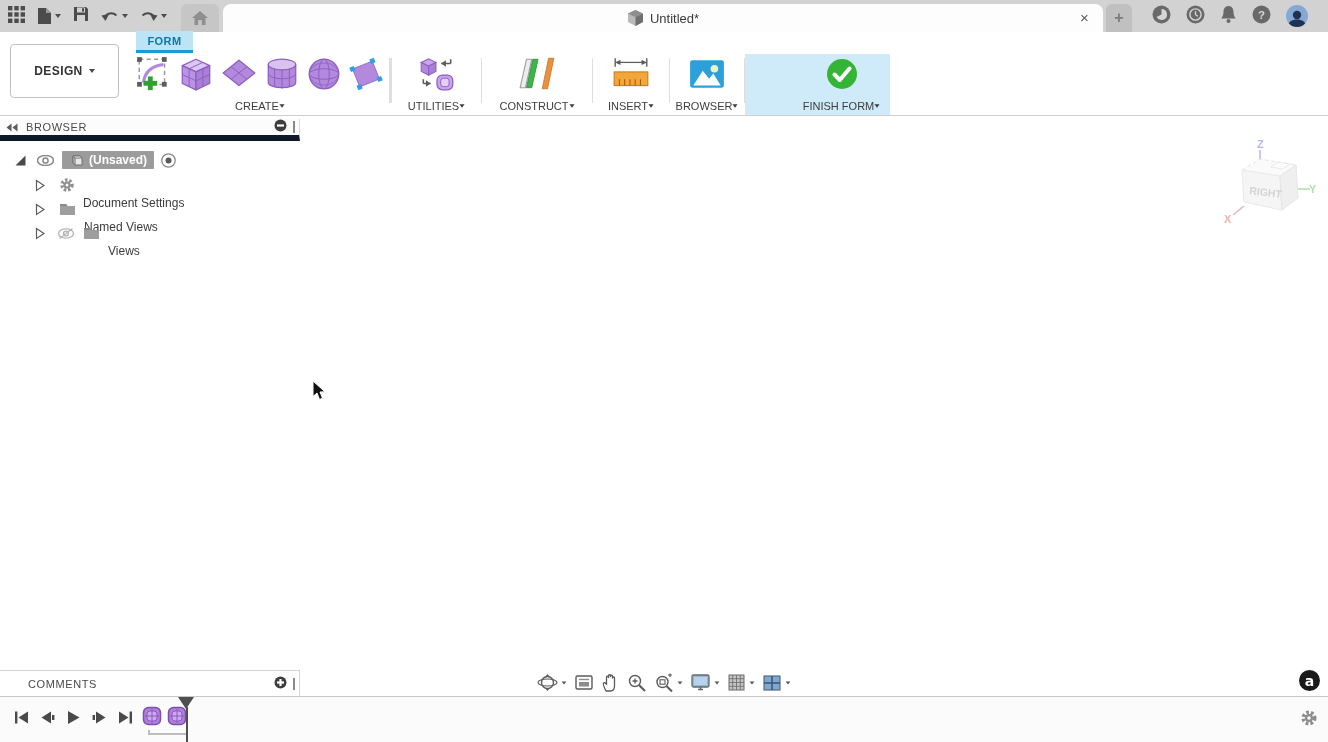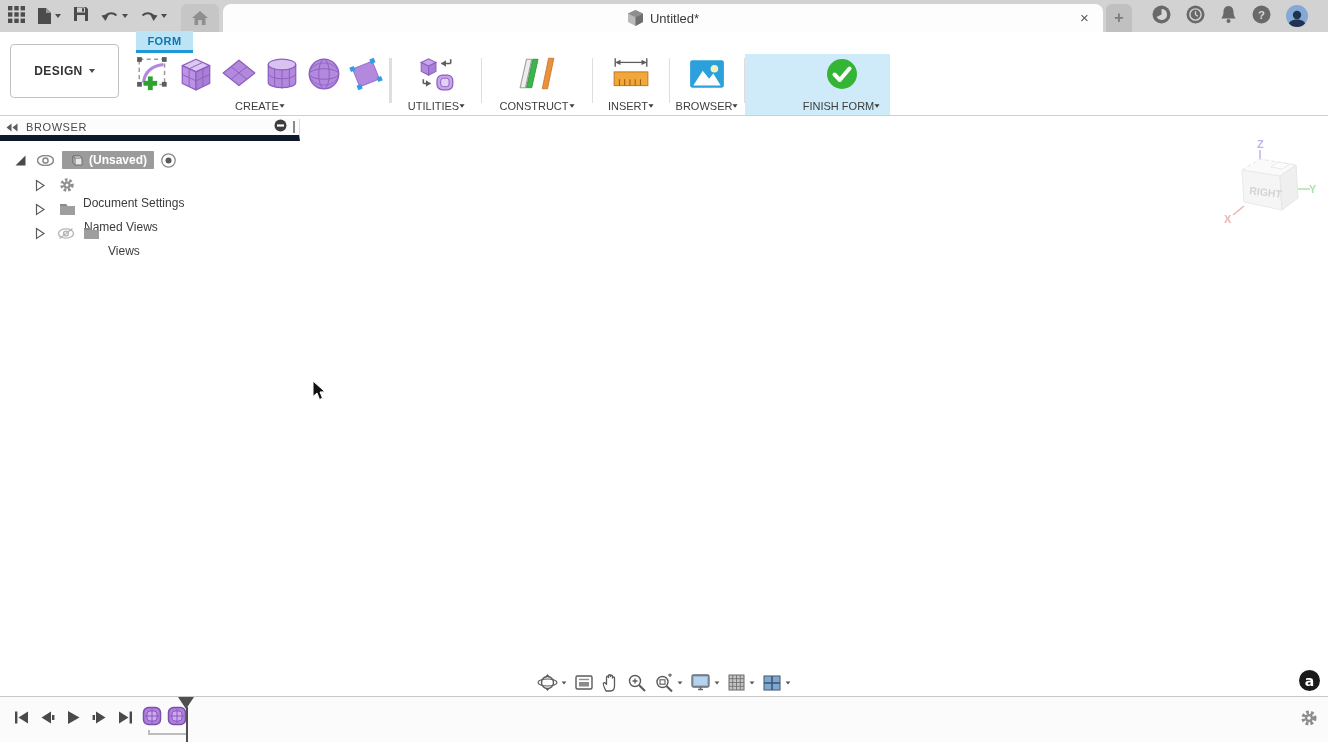--- a/index.html
+++ b/index.html
@@ -449,20 +449,31 @@
         <text x="8" y="89" font-size="11" font-weight="bold" fill="#d86a6a" font-family="Liberation Sans,sans-serif">X</text>
       </svg>
     </div>
 
     <div class="cursor">
       <svg width="14" height="21" viewBox="0 0 14 21">
           <path d="M1,1 L1,16.5 L5,13 L7.5,19.5 L10.5,18.2 L8,12 L13,11.8 Z" fill="#111" stroke="#fff" stroke-width="1"></path>
         </svg>
     </div>
 
+    <div class="comments">
+      <span class="comments-title">COMMENTS</span>
+      <span class="ic">
+        <svg width="13" height="13" viewBox="0 0 13 13">
+            <circle cx="6.5" cy="6.5" r="6" fill="#3d3d3d"></circle>
+            <rect x="3" y="5.4" width="7" height="2.2" fill="#fff"></rect>
+            <rect x="5.4" y="3" width="2.2" height="7" fill="#fff"></rect>
+          </svg>
+      </span>
+      <span class="hd-handle"></span>
+    </div>
 
     <div class="navbar">
       <span class="nav-group">
         <svg width="21" height="21" viewBox="0 0 21 21">
             <circle cx="10.5" cy="10.5" r="6" fill="none" stroke="#5a5a5a" stroke-width="1.4"></circle>
             <ellipse cx="10.5" cy="10.5" rx="9.5" ry="3.5" fill="none" stroke="#5a5a5a" stroke-width="1.1"></ellipse>
             <path d="M10.5,2 l-2,2.5 h4 z" fill="#5a5a5a"></path>
             <path d="M10.5,19 l-2,-2.5 h4 z" fill="#5a5a5a"></path>
           </svg>
         <span class="caret"></span>

